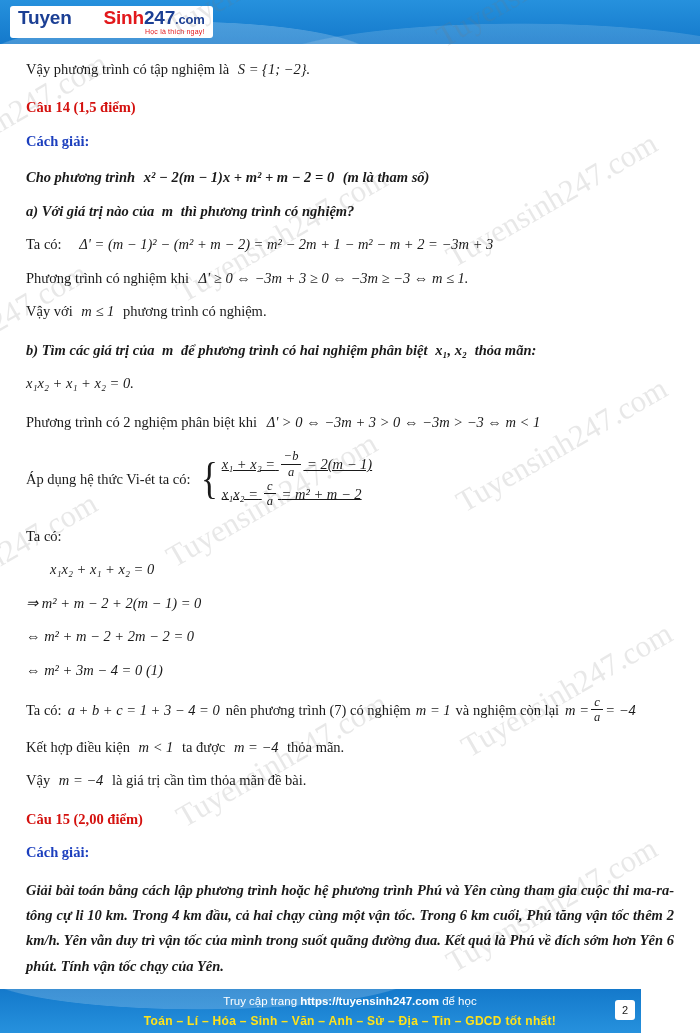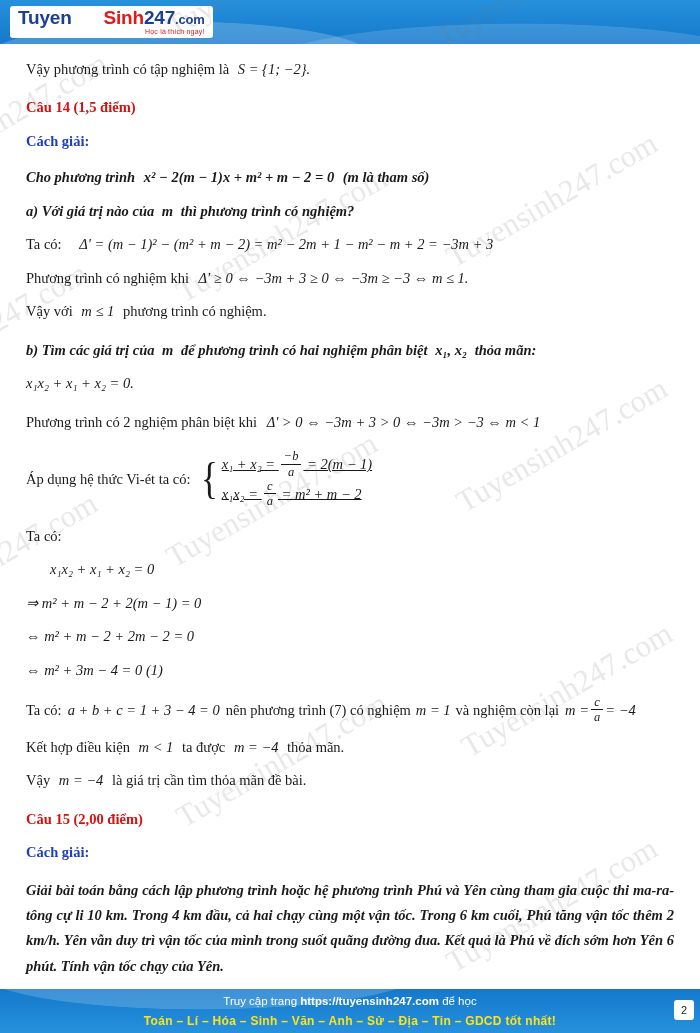--- a/index.html
+++ b/index.html
@@ -90,21 +90,21 @@
     white-space:nowrap;
     transform:rotate(-30deg);
     transform-origin:left top;
     pointer-events:none;
     user-select:none;
     font-weight:normal;
   }
 
   
   .footer{
-    position:absolute;left:0;top:989px;width:700px;height:44px;
+    position:absolute;left:0;top:989px;width:641px;height:44px;
     background:#14532d;overflow:hidden;
   }
   .footer-wave{
     position:absolute;top:0;left:0;width:700px;height:44px;
     background:
       radial-gradient(ellipse 360px 60px at 200px -16px, rgba(255,255,255,.18) 0 60%, rgba(255,255,255,0) 61%),
       linear-gradient(180deg,#1479cb 0%, #2691dd 100%);
   }
   .footer-line1{
     position:absolute;top:6px;left:0;width:700px;text-align:center;

